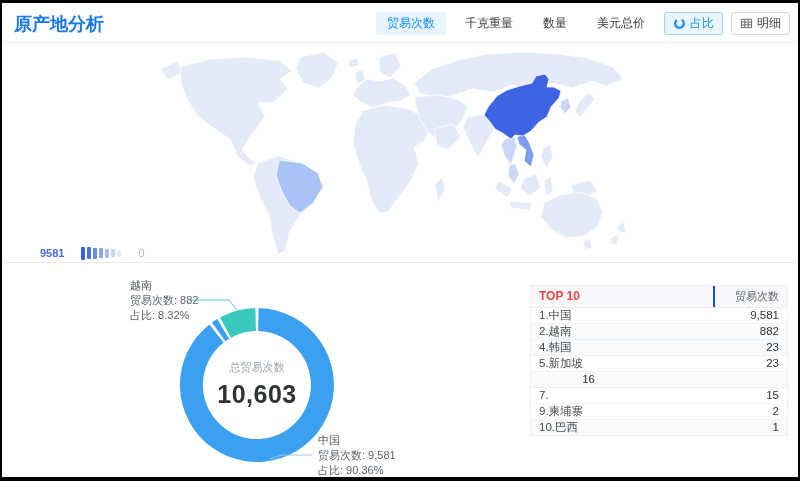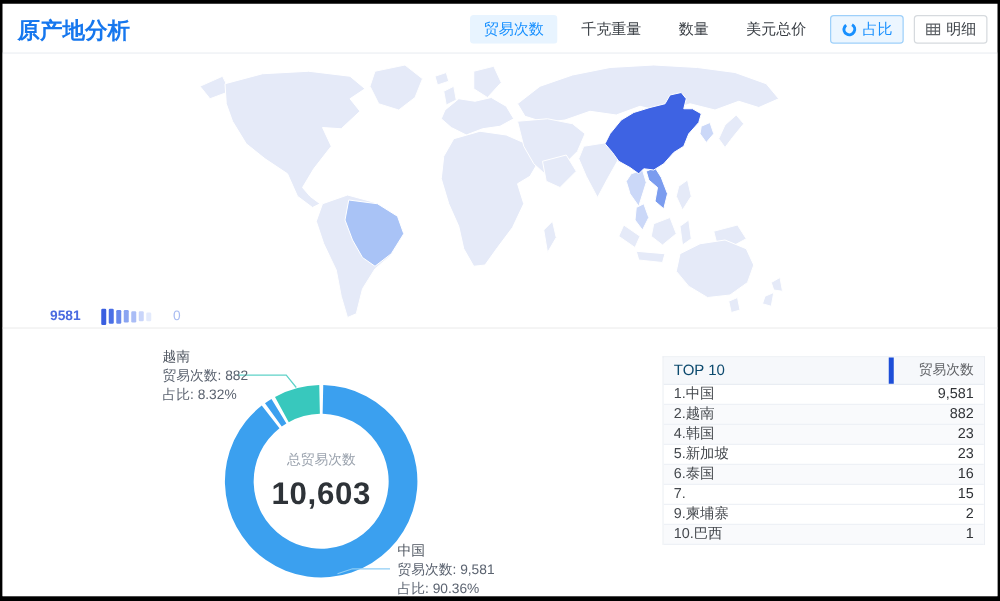--- a/index.html
+++ b/index.html
@@ -31,21 +31,21 @@
   .donut-svg { position:absolute; left:0; top:0; }
   .lbl { font-size:11px; fill:#5b6370; }
   .lbl-title { font-size:11px; fill:#4d545f; }
   .center-label { font-size:11px; fill:#9aa2ad; text-anchor:middle; }
   .center-value { font-size:25px; font-weight:600; fill:#2e3338; text-anchor:middle; letter-spacing:0.5px; }
   .connector { fill:none; stroke-width:1; }
 
   
   .top10 { position:absolute; right:10px; top:22px; width:258px; border:1px solid #eceff4; border-bottom:none; font-size:11.5px; }
   .t-head { display:flex; background:#f6f8fb; border-bottom:1px solid #e9edf3; height:22px; line-height:21px; }
-  .t-head .c1 { flex:1; padding-left:8px; font-weight:400; color:#0c4a6e; font-size:12px; border-right:4px solid #1d4ed8; }
+  .t-head .c1 { flex:1; padding-left:8px; font-weight:700; color:#ef4444; font-size:12px; border-right:2px solid #1d4ed8; }
   .t-head .c2 { width:72px; padding-right:8px; text-align:right; color:#606266; font-size:11px; }
   .t-body .trow { display:flex; height:16px; line-height:15px; border-bottom:1px solid #eef1f6; background:#fff;gap:46px; }
   .t-body .trow.alt { background:#f9fafc; }
   .t-body .c1 { flex:1; padding-left:8px; color:#45494e; overflow:hidden; white-space:nowrap; }
   .t-body .c2 { width:72px; padding-right:8px; text-align:right; color:#303337; }
 </style>
 </head>
 <body>
 
 <div class="page">
@@ -164,21 +164,20 @@
           </div>
           <div class="trow alt">
             <div class="c1">4.韩国</div>
             <div class="c2">23</div>
           </div>
           <div class="trow">
             <div class="c1">5.新加坡</div>
             <div class="c2">23</div>
           </div>
           <div class="trow alt">
-            <div class="c1">6.泰国</div>
             <div class="c2">16</div>
           </div>
           <div class="trow">
             <div class="c1">7.</div>
             <div class="c2">15</div>
           </div>
           <div class="trow">
             <div class="c1">9.柬埔寨</div>
             <div class="c2">2</div>
           </div>

